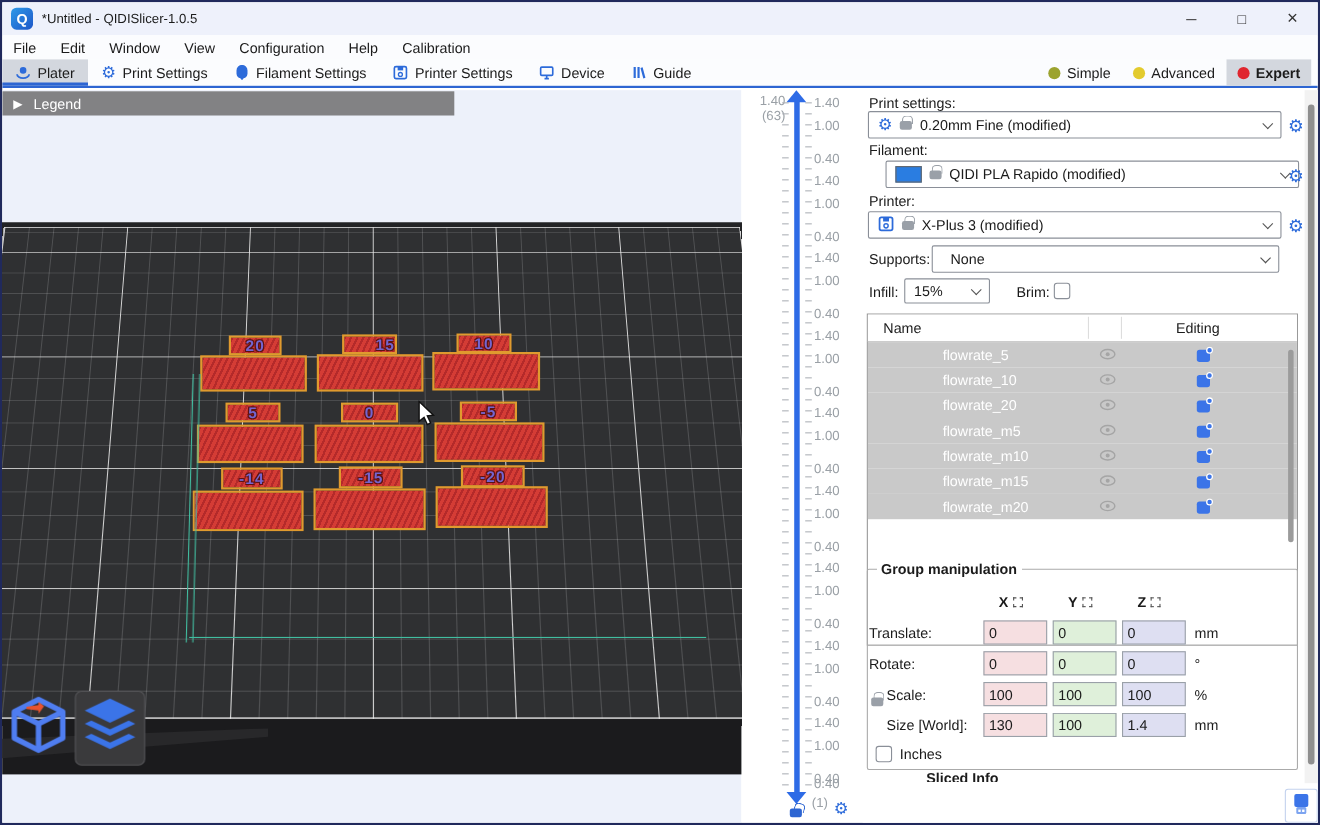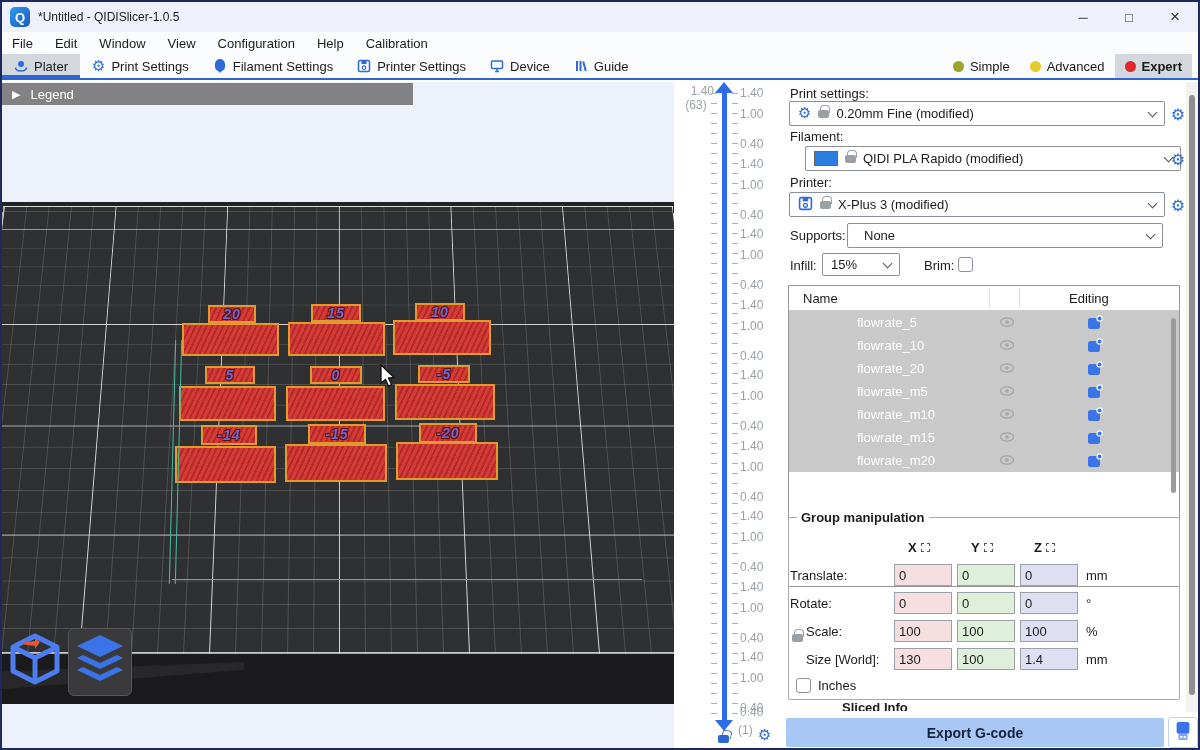--- a/index.html
+++ b/index.html
@@ -42,42 +42,42 @@
       repeating-linear-gradient(0deg, rgba(255,255,255,.16) 0 1px, transparent 1px 26px),
       repeating-linear-gradient(90deg, rgba(255,255,255,.16) 0 1px, transparent 1px 26px);
     border:1px solid rgba(220,220,220,.7); }
   .plate-front { position:absolute; left:-8px; top:572px; width:690px; height:50px; background:#1b1b1d; }
   .plate-front-accent { position:absolute; left:-8px; top:580px; width:250px; height:28px; background:#28282a; clip-path:polygon(0 35%,100% 0,100% 28%,0 100%); }
 
   .legend-bar { position:absolute; left:0; top:1px; width:411px; height:22px; background:rgba(120,120,122,.92); color:#fff; font-size:13px; display:flex; align-items:center; gap:10px; padding-left:10px; }
   .legend-bar .arr { font-size:11px; }
 
   .obj-tab, .obj-body { position:absolute; border:2px solid #e09a2e;
-    background:repeating-linear-gradient(115deg,#b42a2a 0 2px,#d43c35 2px 5px);font-style:italic; }
+    background:repeating-linear-gradient(115deg,#b42a2a 0 2px,#d43c35 2px 5px); }
   .obj-tab { display:flex; align-items:center; justify-content:center; }
   .obj-label { color:#7465cf; font-weight:bold; font-size:14px; letter-spacing:1px;
     text-shadow:1px 1px 0 #5c1212,-1px -1px 0 #5c1212,1px -1px 0 #5c1212,-1px 1px 0 #5c1212; }
   .sel-vline { position:absolute; left:170px; top:258px; width:7px; height:244px; border-left:1.5px solid #41bda0; border-right:1.5px solid #41bda0; transform:skewX(-1.5deg); }
   .sel-hline { position:absolute; left:170px; top:497px; width:470px; height:0; border-top:1.5px solid #41bda0; }
 
   .view-btn { position:absolute; display:flex; align-items:center; justify-content:center; }
   .view-btn.cube { left:2px; top:546px; width:62px; height:66px; }
   .view-btn.layers { left:66px; top:546px; width:64px; height:68px; background:#3a3a3c; border:1px solid #57575a; border-radius:6px; }
 
   .hslider { position:absolute; left:0; top:620px; width:672px; height:46px; background:#fff; }
   .hslider .line { position:absolute; left:14px; top:20px; width:644px; height:3px; background:#2e6be6; }
   .hslider .arrow-l { position:absolute; left:5px; top:14px; width:0; height:0; border:8px solid transparent; border-right:10px solid #2e6be6; border-left:none; }
   .hslider .arrow-r { position:absolute; right:6px; top:14px; width:0; height:0; border:8px solid transparent; border-left:10px solid #2e6be6; border-right:none; }
   .hmax { position:absolute; right:24px; top:2px; font-size:12px; color:#9aa0a6; }
   .hmin { position:absolute; left:14px; top:29px; font-size:12px; color:#9aa0a6; }
 
   
   .vslider { position:absolute; left:672px; top:0; width:110px; height:666px; background:#fff; }
   .vs-top1 { position:absolute; left:4px; top:2px; width:36px; text-align:right; font-size:12px; color:#9aa0a6; }
-  .vs-top2 { position:absolute; left:4px; top:16px; width:36px; text-align:center; font-size:12px; color:#9aa0a6; }
+  .vs-top2 { position:absolute; left:4px; top:16px; width:36px; text-align:right; font-size:12px; color:#9aa0a6; }
   .vs-line { position:absolute; left:48px; top:10px; width:5px; height:630px; background:#2e6be6; }
   .vs-arrow-up { position:absolute; left:41px; top:0; width:0; height:0; border:9px solid transparent; border-bottom:11px solid #2e6be6; border-top:none; }
   .vs-arrow-dn { position:absolute; left:41px; top:638px; width:0; height:0; border:9px solid transparent; border-top:11px solid #2e6be6; border-bottom:none; }
   .vtick { position:absolute; width:6px; height:1px; background:#aeb2b8; }
   .vlabel { position:absolute; left:66px; font-size:12px; color:#9aa0a6; line-height:12px; }
   .vs-bottom { position:absolute; left:64px; top:641px; font-size:12px; color:#9aa0a6; }
 
   .lockicon { position:relative; width:11px; height:8px; background:#9aa0a8; border-radius:2px; }
   .lockicon::before { content:''; position:absolute; left:1.5px; top:-5px; width:8px; height:7px; border:1.5px solid #9aa0a8; border-bottom:none; border-radius:4px 4px 0 0; }
   .lockicon.blue { background:#2d65d2; }
@@ -226,21 +226,21 @@
       <div class="plate-rim"></div>
       <div class="plate-grid"></div>
       <div class="plate-front"></div>
       <div class="plate-front-accent"></div>
 
       <div id="objects">
           <div class="obj-tab" style="left: 206px; top: 223px; width: 48px; height: 18px;">
             <span class="obj-label">20</span>
           </div>
           <div class="obj-body" style="left: 180px; top: 241px; width: 97px; height: 33px;"></div>
-          <div class="obj-tab" style="left: 309px; top: 222px; width: 50px; height: 18px;">
+          <div class="obj-tab" style="left: 309px; top: 222px; width: 50px; height: 18px; justify-content: flex-end;">
             <span class="obj-label">15</span>
           </div>
           <div class="obj-body" style="left: 286px; top: 240px; width: 97px; height: 34px;"></div>
           <div class="obj-tab" style="left: 413px; top: 221px; width: 50px; height: 18px;">
             <span class="obj-label">10</span>
           </div>
           <div class="obj-body" style="left: 391px; top: 238px; width: 98px; height: 35px;"></div>
           <div class="obj-tab" style="left: 203px; top: 284px; width: 50px; height: 18px;">
             <span class="obj-label">5</span>
           </div>
@@ -615,21 +615,20 @@
 
       <div class="gm-lock lockicon"></div>
       <div class="inches-row">
         <div class="checkbox"></div>
         <span>Inches</span>
       </div>
 
       <div class="sliced-info">Sliced Info</div>
 
       <div class="export-row">
-        <button class="export-btn">Export G-code</button>
         <div class="usb-btn">
           <span>
             <svg width="20" height="24" viewBox="0 0 22 24">
                 <rect x="4" y="2" width="14" height="13" rx="2" fill="#3b74e8"></rect>
                 <rect x="6" y="15" width="10" height="7" rx="1.5" fill="#7da4f0"></rect>
                 <rect x="8" y="17.5" width="2.4" height="2.4" fill="#fff"></rect>
                 <rect x="11.8" y="17.5" width="2.4" height="2.4" fill="#fff"></rect>
               </svg>
           </span>
         </div>

